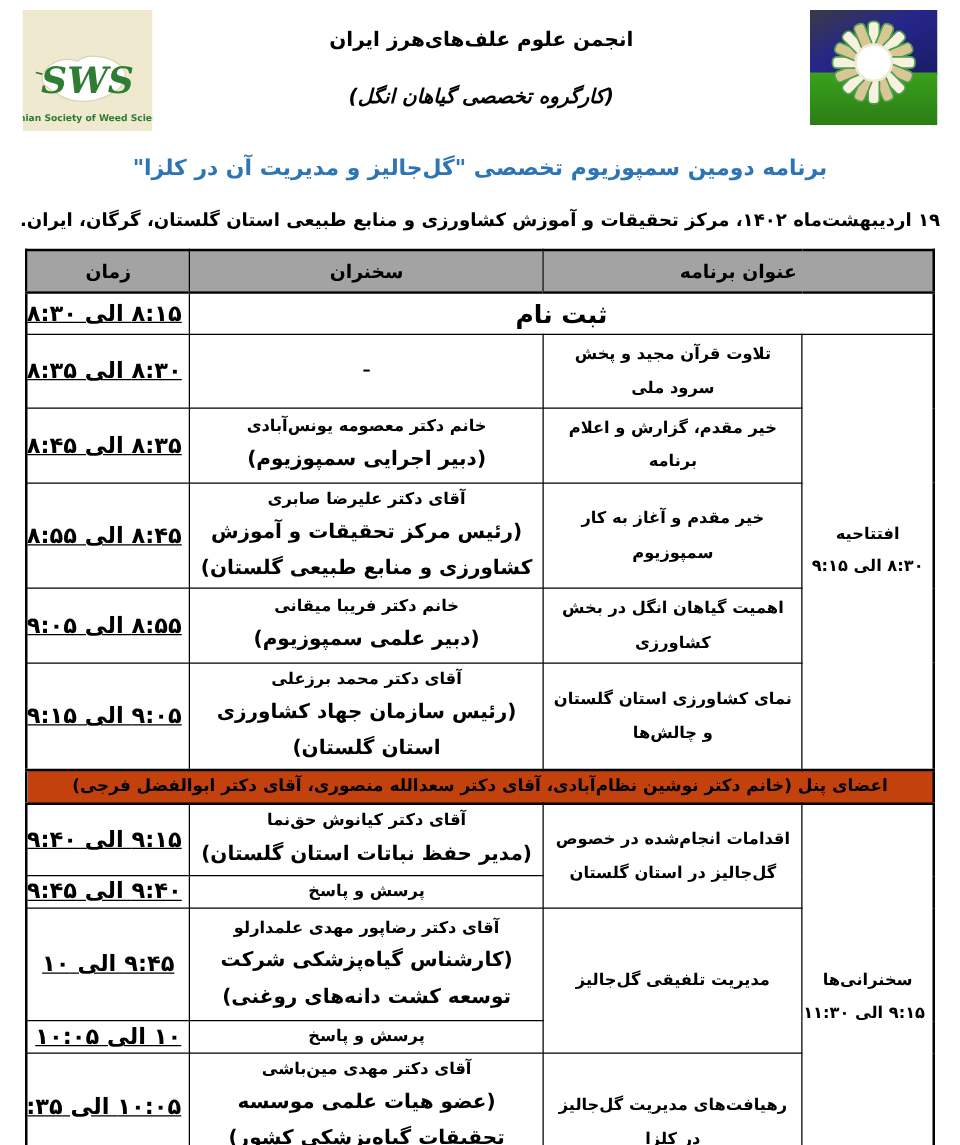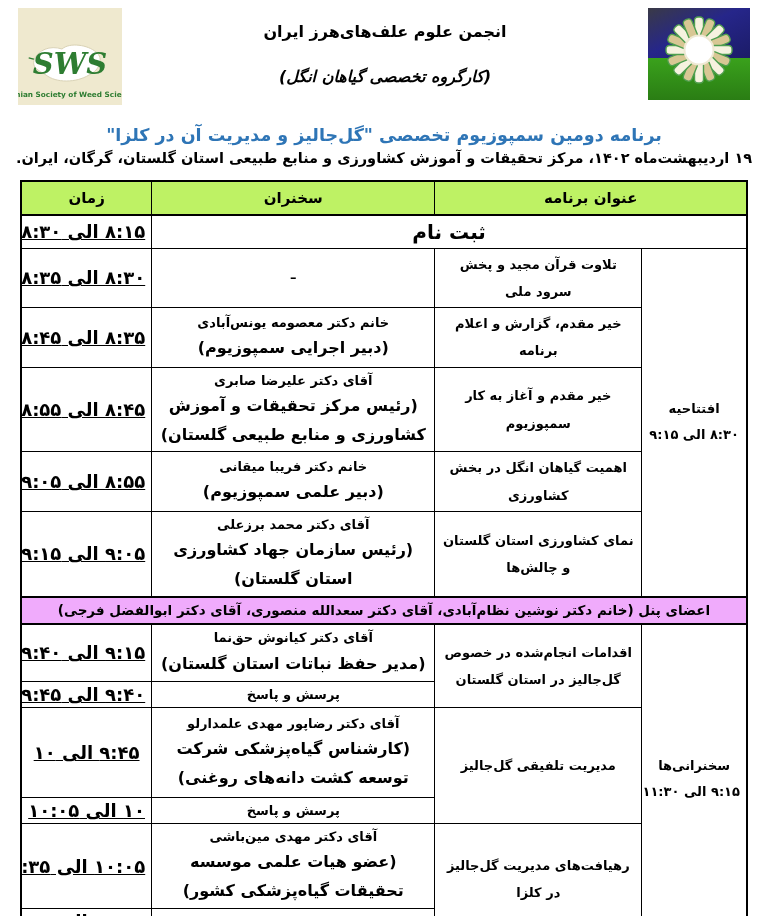--- a/index.html
+++ b/index.html
@@ -18,47 +18,47 @@
   .org-name { font-size:16px; font-weight:bold; }
   .org-sub  { font-size:16px; font-weight:bold; margin-top:26px;font-style:italic; }
 
   
   .main-title {
     text-align:center; font-weight:bold; font-size:17.5px;
     color:#2e75b6; margin-top:16px;
   }
   .date-line {
     text-align:center; font-weight:bold; font-size:14.5px;
-    margin-top:5px;
+    margin-top:24px;
   }
 
   
   table.program {
     width:728px; margin:14px auto 0 auto; border-collapse:collapse;
     border:2.5px solid #000; table-layout:fixed;
   }
   .program th, .program td {
     border:1px solid #000; font-weight:bold; text-align:center;
     vertical-align:middle; padding:2px 6px; overflow:hidden;
   }
   .program thead th {
-    background:#bef264; font-size:15px; height:34px;
+    background:#a3a3a3; font-size:15px; height:34px;
     border-bottom-width:2px;
   }
   .time-cell    { font-size:18px; white-space:nowrap;text-decoration:underline; }
   .speaker-name { font-size:13px; display:block; line-height:1.7; }
   .speaker-role { font-size:16px; display:block; line-height:1.8; }
   .title-cell   { text-align:right; font-size:13px; line-height:2.1; padding-right:8px; }
   .session-cell { font-size:13px; }
   .session-name { display:block; line-height:2; }
   .session-time { display:block; line-height:2; white-space:nowrap; }
   .center-merged { font-size:20px; }
   .qa-cell { font-size:13px; }
   tr.panel-row td {
-    background:#f0abfc; font-size:13.5px;
+    background:#c2410c; font-size:13.5px;
     border-top-width:2px; border-bottom-width:2px;
   }
   tr.summary-row td { background:#c6e0b4; border-top-width:2px; }
 </style>
 </head>
 <body>
 
 <div class="page">
 
   <div class="top">

